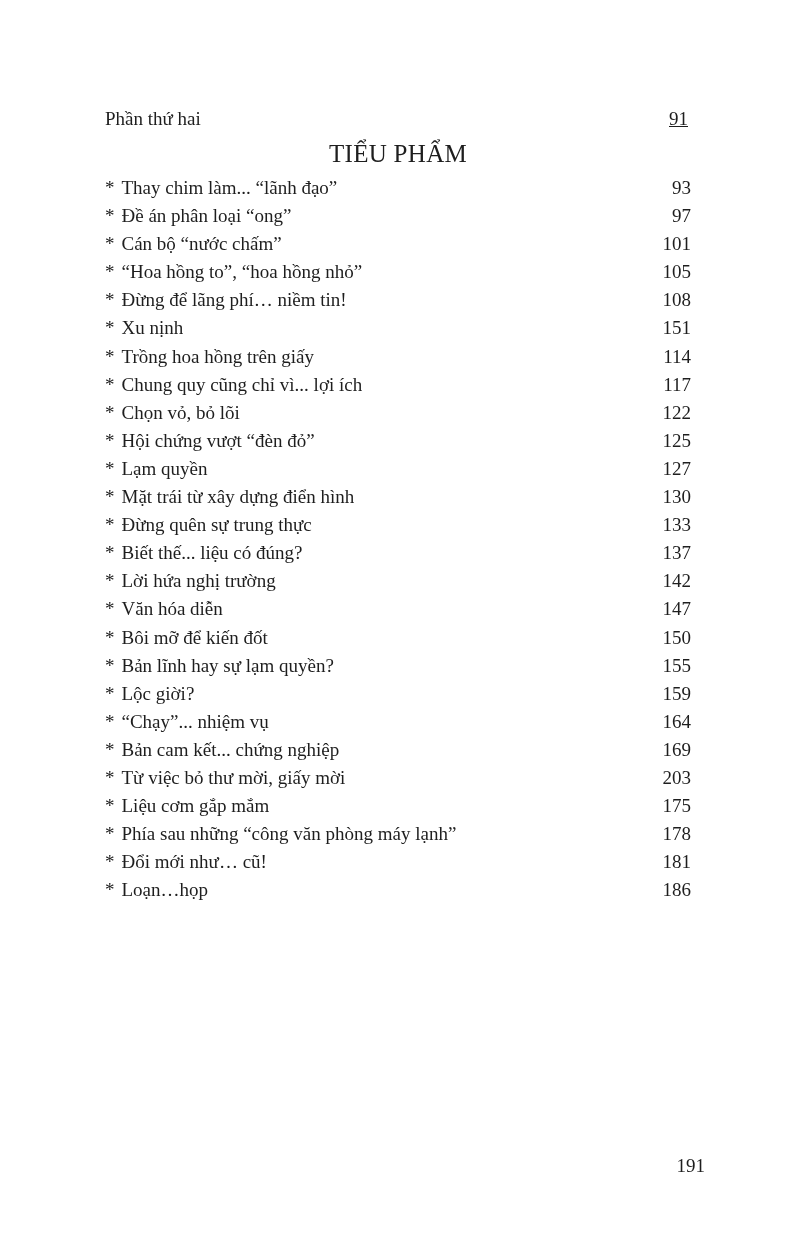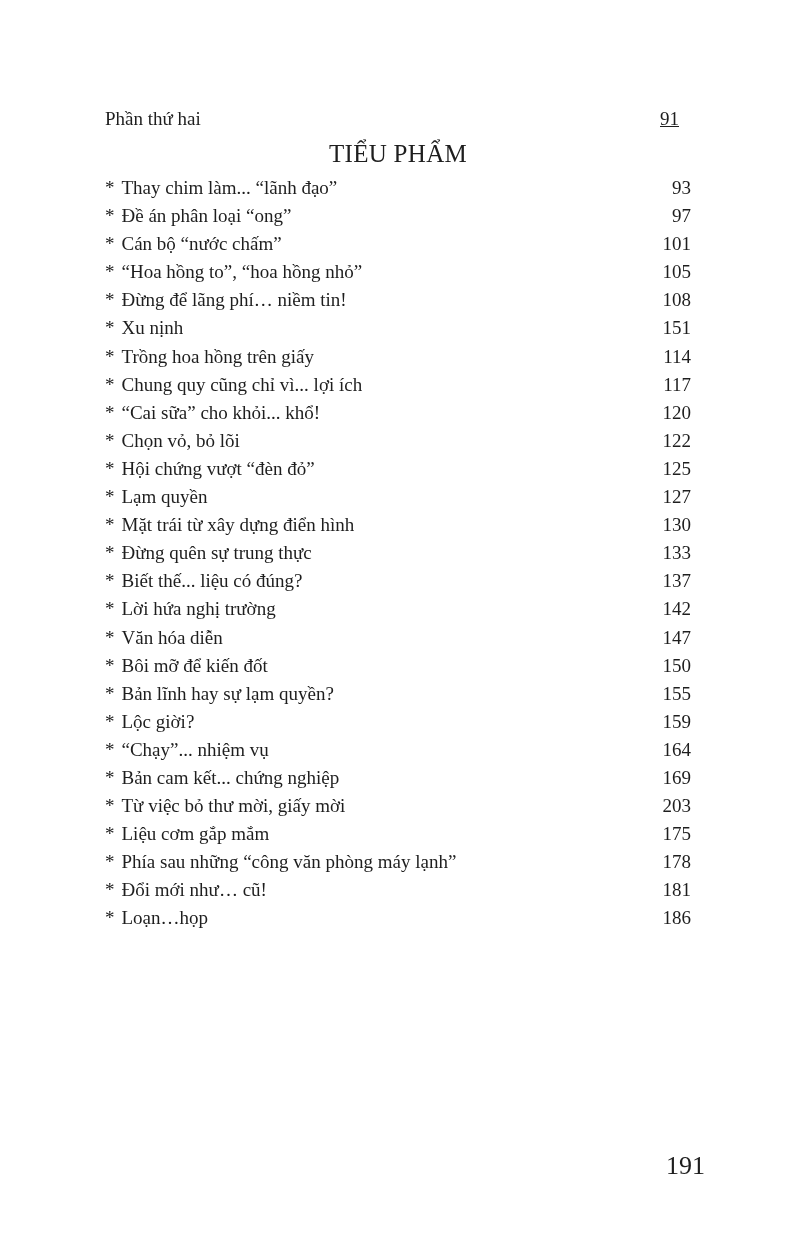--- a/index.html
+++ b/index.html
@@ -24,21 +24,21 @@
   }
   .header-row {
     position: relative;
     text-align: left;
     font-size: 19px;
     line-height: 28px;
     margin-bottom: 7px;
   }
   .part-page {
     position: absolute;
-    right: 12px;
+    right: 3px;
     top: 0;
     text-decoration: underline;
   }
   .section-heading {
     text-align: center;
     font-size: 25px;
     line-height: 28px;
     margin-bottom: 6px;
     letter-spacing: 0.3px;
   }
@@ -58,21 +58,21 @@
     margin-right: 7px;
   }
   .toc-page {
     text-align: right;
     padding-left: 12px;
   }
   .footer-page-number {
     position: absolute;
     right: 93px;
     top: 1152px;
-    font-size: 26px;
+    font-size: 19px;
     line-height: 28px;
   }
 </style>
 </head>
 <body>
 
 <div class="page">
   <div class="content">
 
     <div class="header-row">
@@ -116,24 +116,20 @@
   <div class="toc-row">
     <span class="toc-title"><span class="bullet">*</span><span class="title-text">Trồng hoa hồng trên giấy</span></span>
     <span class="toc-page">114</span>
   </div>
 
   <div class="toc-row">
     <span class="toc-title"><span class="bullet">*</span><span class="title-text">Chung quy cũng chỉ vì... lợi ích</span></span>
     <span class="toc-page">117</span>
   </div>
 
-  <div class="toc-row">
-    <span class="toc-title"><span class="bullet">*</span><span class="title-text">“Cai sữa” cho khỏi... khổ!</span></span>
-    <span class="toc-page">120</span>
-  </div>
 
   <div class="toc-row">
     <span class="toc-title"><span class="bullet">*</span><span class="title-text">Chọn vỏ, bỏ lõi</span></span>
     <span class="toc-page">122</span>
   </div>
 
   <div class="toc-row">
     <span class="toc-title"><span class="bullet">*</span><span class="title-text">Hội chứng vượt “đèn đỏ”</span></span>
     <span class="toc-page">125</span>
   </div>

